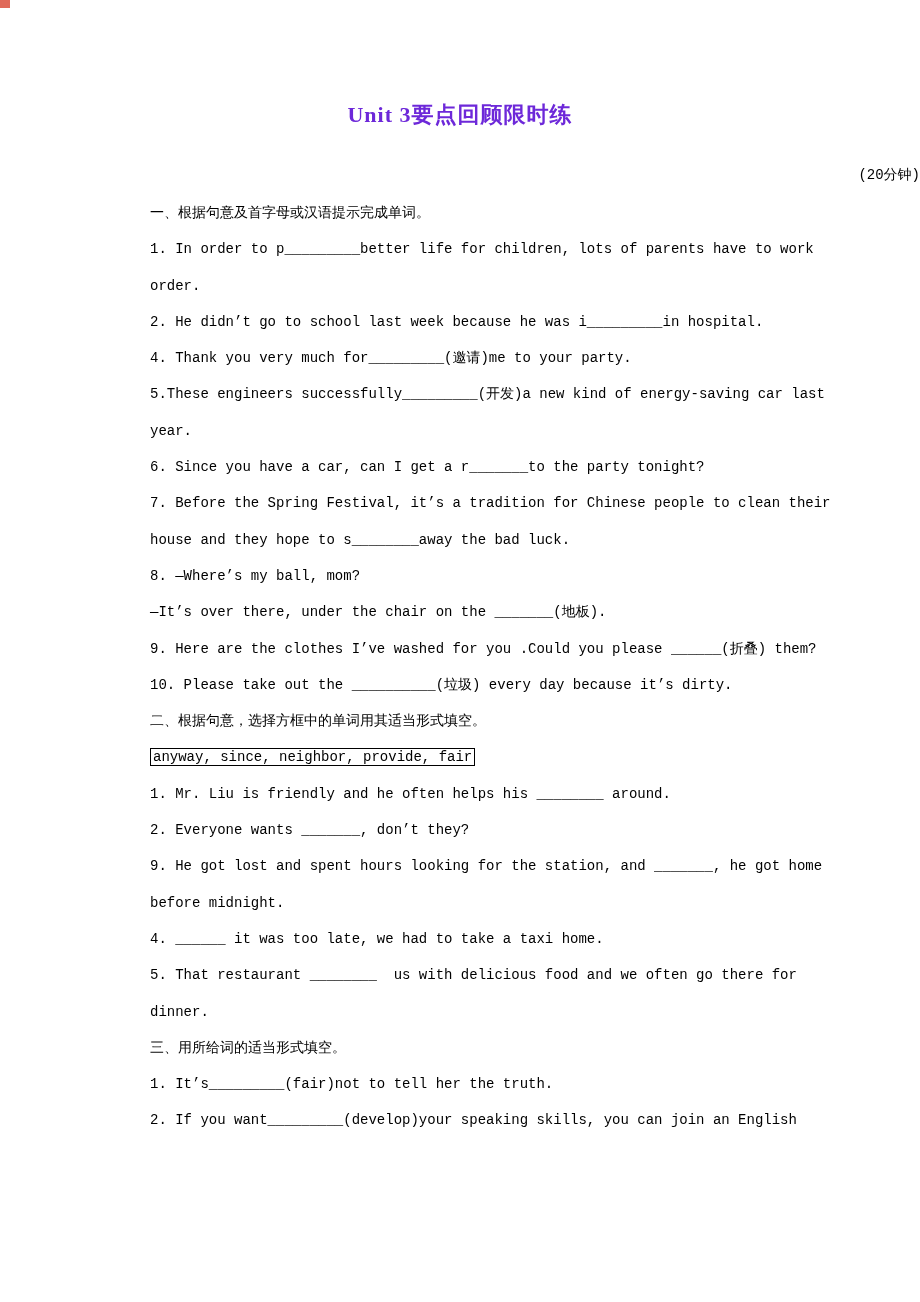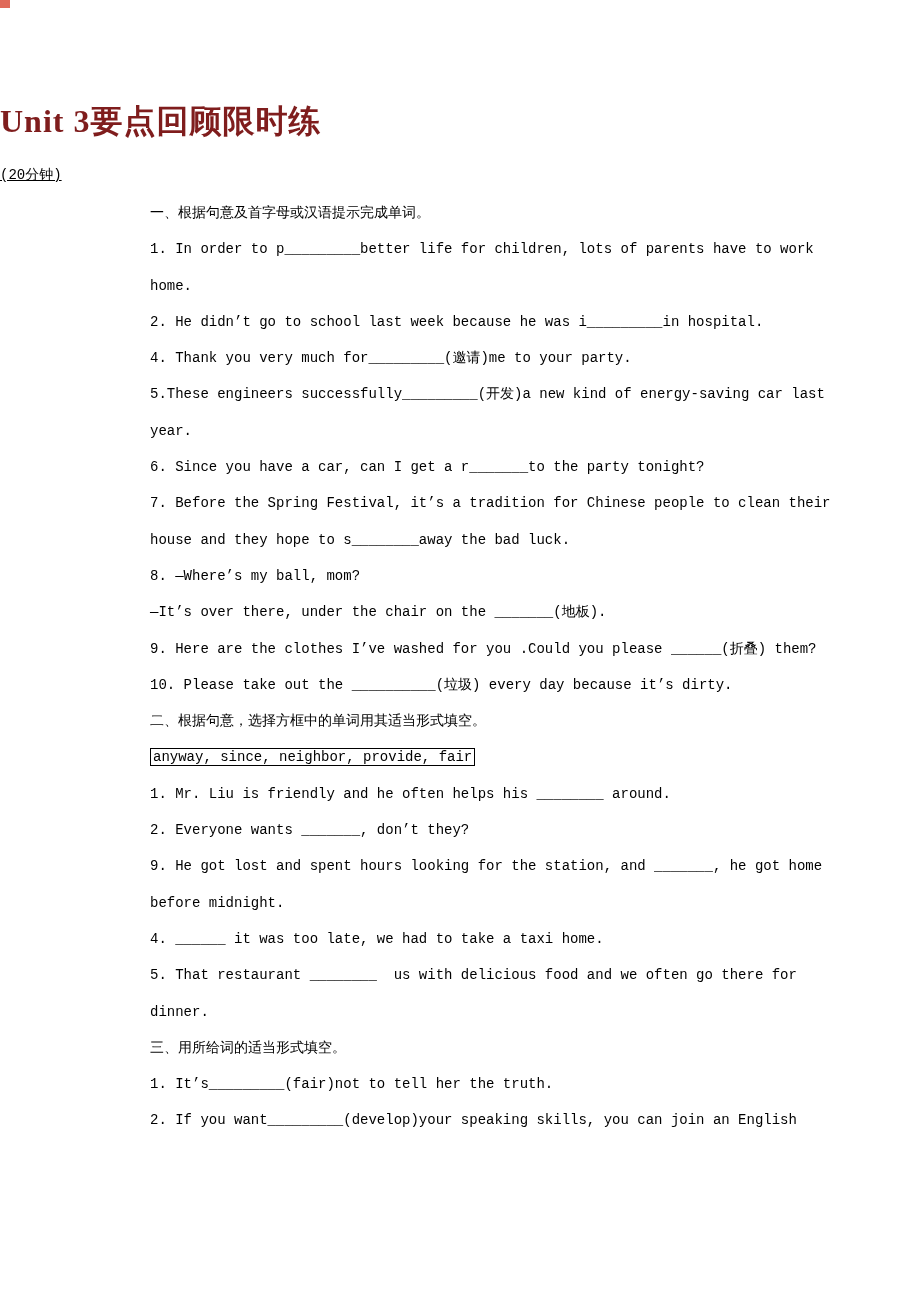--- a/index.html
+++ b/index.html
@@ -22,35 +22,34 @@
     top: 0;
     width: 10px;
     height: 8px;
     background: #e06a5a;
   }
   .title {
     position: absolute;
     top: 100px;
     left: 0;
     width: 100%;
-    text-align: left;
+    text-align: center;
     font-family: "Liberation Serif", "DejaVu Serif", serif;
     font-weight: bold;
-    font-size: 32px;
-    color: #7f1d1d;
+    font-size: 22px;
+    color: #6d28d9;
     letter-spacing: 1px;
   }
   .subtitle {
     position: absolute;
     top: 166px;
     left: 0;
     width: 100%;
-    text-align: left;
+    text-align: right;
     font-size: 14px;
-    text-decoration: underline;
   }
   .doc-body {
     position: absolute;
     left: 138px;
     top: 195px;
     width: 720px;
     margin-left: 12px;
   }
   .line {
     white-space: pre;
@@ -70,21 +69,21 @@
 
   <div class="corner-artifact"></div>
 
   <div class="title">Unit 3要点回顾限时练</div>
   <div class="subtitle">(20分钟)</div>
 
   <div class="doc-body">
 
     <div class="line">一、根据句意及首字母或汉语提示完成单词。</div>
     <div class="line">1. In order to p_________better life for children, lots of parents have to work</div>
-    <div class="line">home.</div>
+    <div class="line">order.</div>
     <div class="line">2. He didn’t go to school last week because he was i_________in hospital.</div>
     <div class="line">4. Thank you very much for_________(邀请)me to your party.</div>
     <div class="line">5.These engineers successfully_________(开发)a new kind of energy-saving car last</div>
     <div class="line">year.</div>
     <div class="line">6. Since you have a car, can I get a r_______to the party tonight?</div>
     <div class="line">7. Before the Spring Festival, it’s a tradition for Chinese people to clean their</div>
     <div class="line">house and they hope to s________away the bad luck.</div>
     <div class="line">8. —Where’s my ball, mom?</div>
     <div class="line">—It’s over there, under the chair on the _______(地板).</div>
     <div class="line">9. Here are the clothes I’ve washed for you .Could you please ______(折叠) them?</div>

